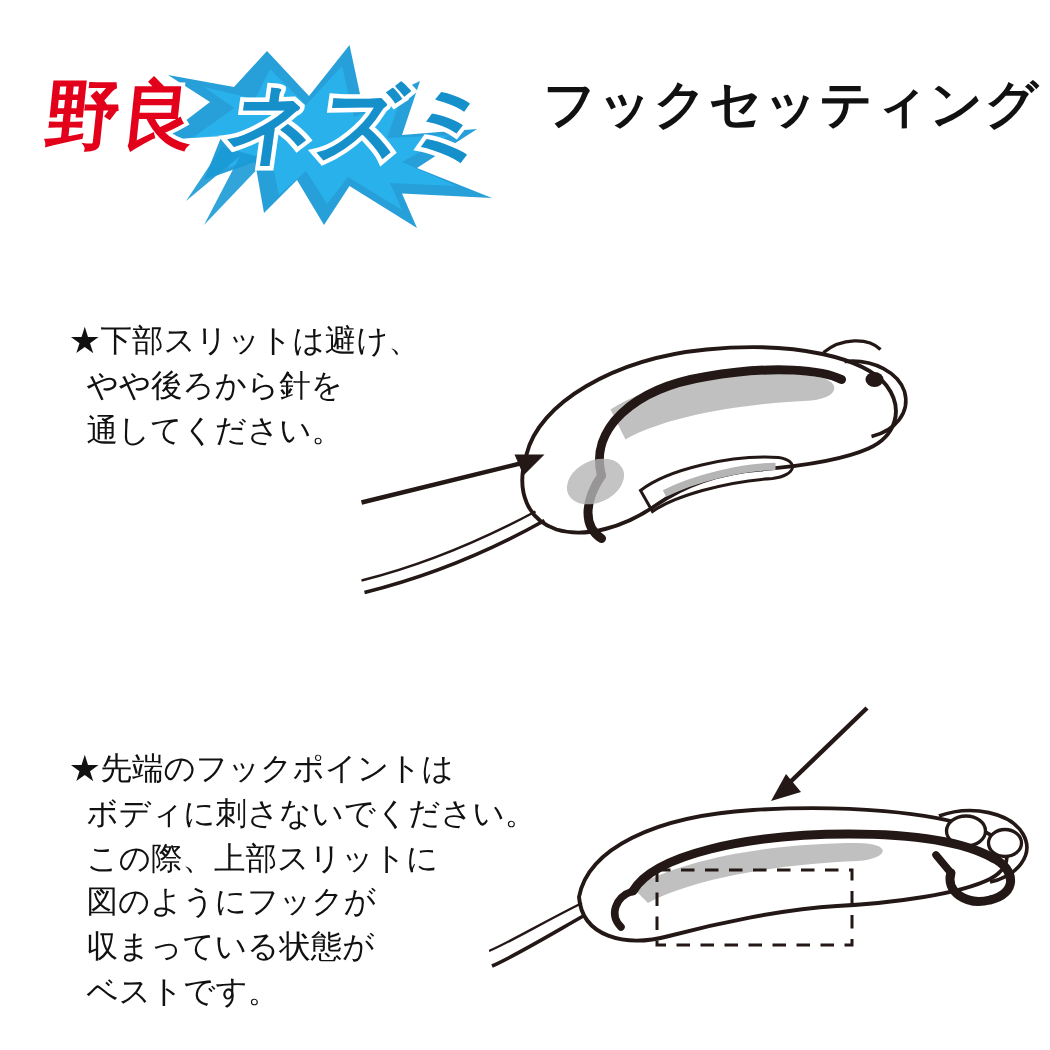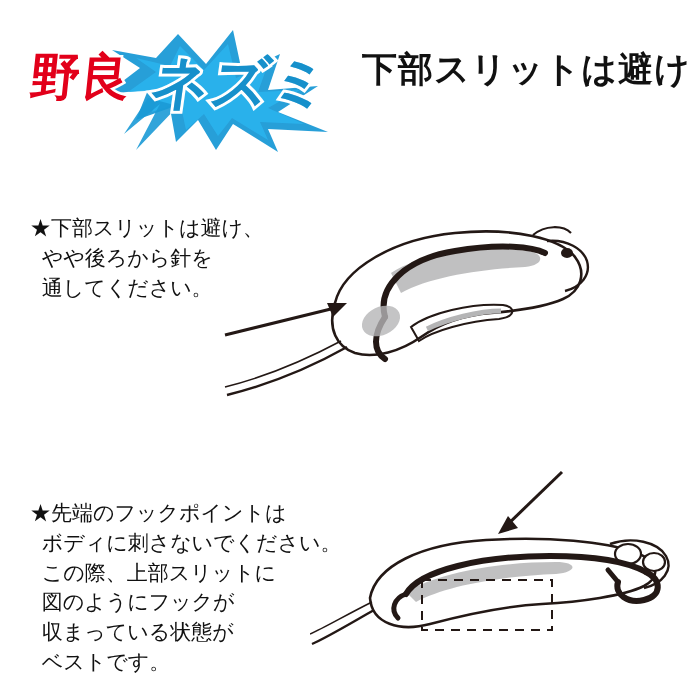--- a/index.html
+++ b/index.html
@@ -46,21 +46,21 @@
     font-size: 35px;
     font-weight: bold;
     letter-spacing: 1px;
     color: #111111;
     white-space: nowrap;
   }
 
   
   .section {
     position: absolute;
-    left: 0;
+    left: 16px;
     width: 628px;
   }
   .section-one { top: 185px; height: 270px; }
   .section-two { top: 460px; height: 240px; padding-left: 30px; }
 
   .note {
     position: absolute;
     font-size: 21px;
     line-height: 1.42;
     color: #111111;
@@ -106,21 +106,21 @@
           <text x="8" y="70" font-family="'DejaVu Sans', sans-serif" font-size="50" font-weight="bold" fill="#e2001a" stroke="#ffffff" stroke-width="5" paint-order="stroke" transform="skewX(-6)">野良</text>
         </g>
 
         <g>
           <text x="132" y="78" font-family="'DejaVu Sans', sans-serif" font-size="58" font-weight="bold" fill="#1b9ad6" stroke="#ffffff" stroke-width="6" paint-order="stroke" transform="skewX(-8)">ネズミ</text>
           <text x="132" y="78" font-family="'DejaVu Sans', sans-serif" font-size="58" font-weight="bold" fill="#0d7fb8" opacity="0.35" transform="skewX(-8)">ネズミ</text>
         </g>
       </svg>
     </div>
 
-    <div class="header-title">下部スリットは避け</div>
+    <div class="header-title">フックセッティング</div>
   </div>
 
   <div class="section section-one">
 
     <div class="note note-one">★下部スリットは避け、
   やや後ろから針を
   通してください。</div>
 
     <div class="figure figure-one">
       <svg width="420" height="230" viewBox="0 0 420 230">

